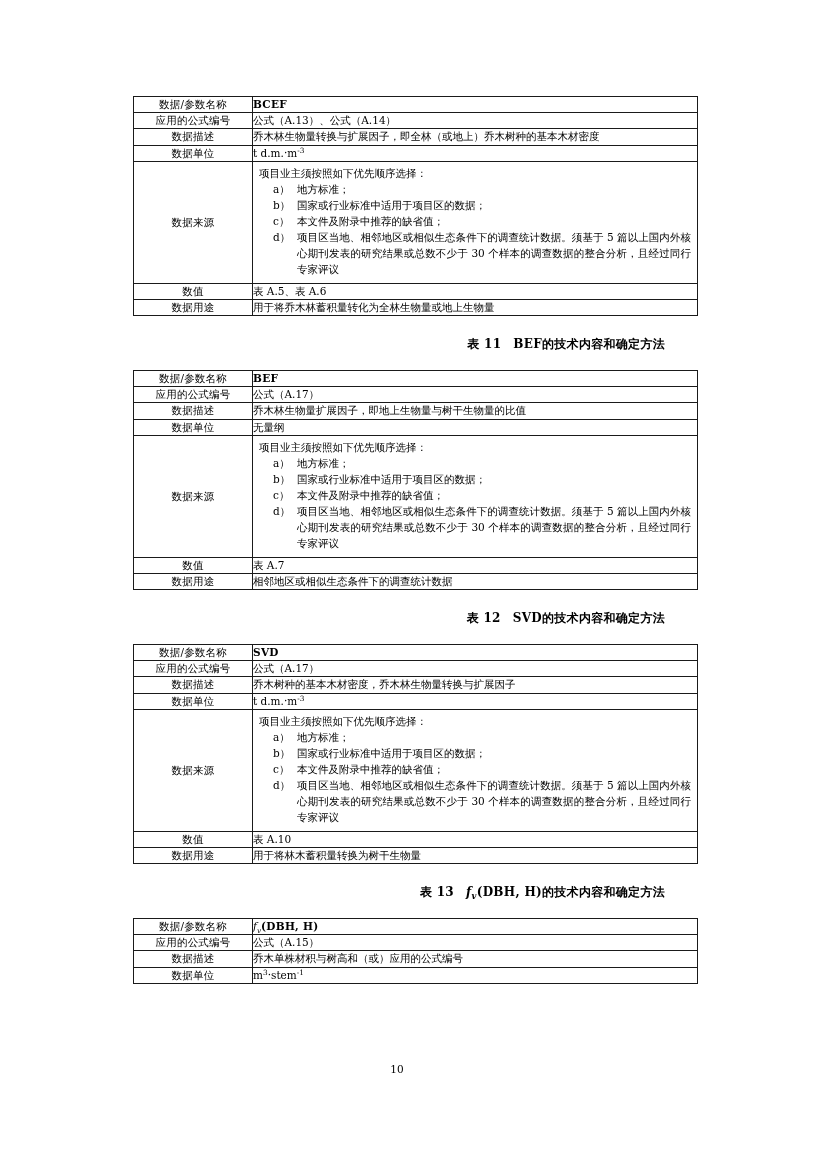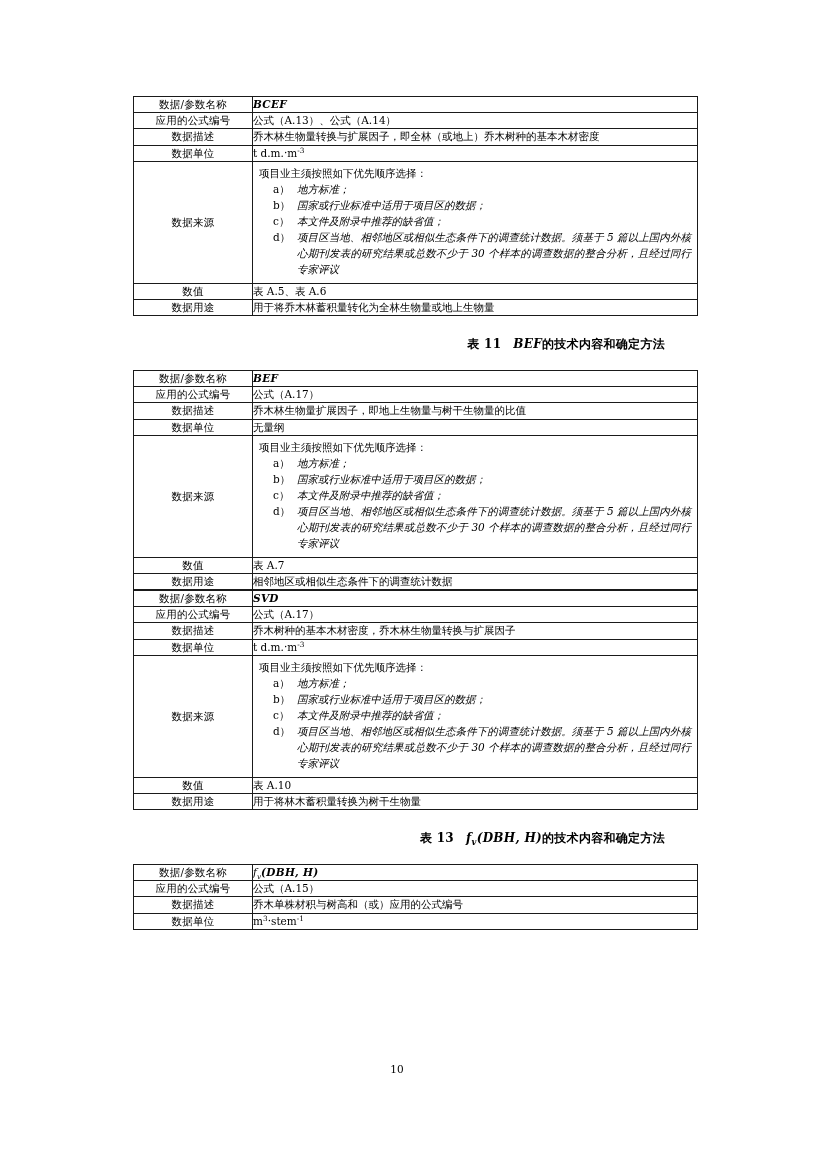--- a/index.html
+++ b/index.html
@@ -53,21 +53,20 @@
     padding: 3px 6px;
     font-family: "DejaVu Serif", "Liberation Serif", serif;
     font-size: 10.5px;
   }
   td.val.src {
     padding: 4px 6px 5px 6px;
     line-height: 1.52;
   }
 
   .sym {
-    font-style: italic;
     font-weight: bold;
     font-family: "DejaVu Serif", "Liberation Serif", serif;
     letter-spacing: .3px;
     margin-top: 41px;
   }
   .symi {
     font-style: italic;
     font-family: "DejaVu Serif", "Liberation Serif", serif;
   }
   sup, .sup {
@@ -97,21 +96,20 @@
     flex: 0 0 38px;
     font-family: "DejaVu Serif", "Liberation Serif", serif;
     font-size: 10.5px;
     padding-left: 14px;
     box-sizing: border-box;
   }
   .src-list li .body {
     flex: 1 1 auto;
     text-align: justify;
     text-justify: inter-ideograph;
-    font-style: italic;
   }
 
   
   .caption {
     text-align: right;
     font-weight: bold;
     font-size: 12px;
     font-family: "DejaVu Serif", "Liberation Serif", serif;
     margin: 0;
     padding: 20px 0 17px 0;
@@ -247,20 +245,23 @@
         <td class="lbl">数值</td>
         <td class="val">表 A.7</td>
       </tr>
       <tr>
         <td class="lbl">数据用途</td>
         <td class="val">相邻地区或相似生态条件下的调查统计数据</td>
       </tr>
     </tbody>
   </table>
 
+  <div class="caption">
+    <span class="num">表 12</span><span class="sym">SVD</span><span>的技术内容和确定方法</span>
+  </div>
 
   <table class="spec">
     <colgroup>
         <col class="c1">
         <col class="c2">
       </colgroup>
     <tbody>
       <tr>
         <td class="lbl">数据/参数名称</td>
         <td class="val"><span class="sym">SVD</span></td>

